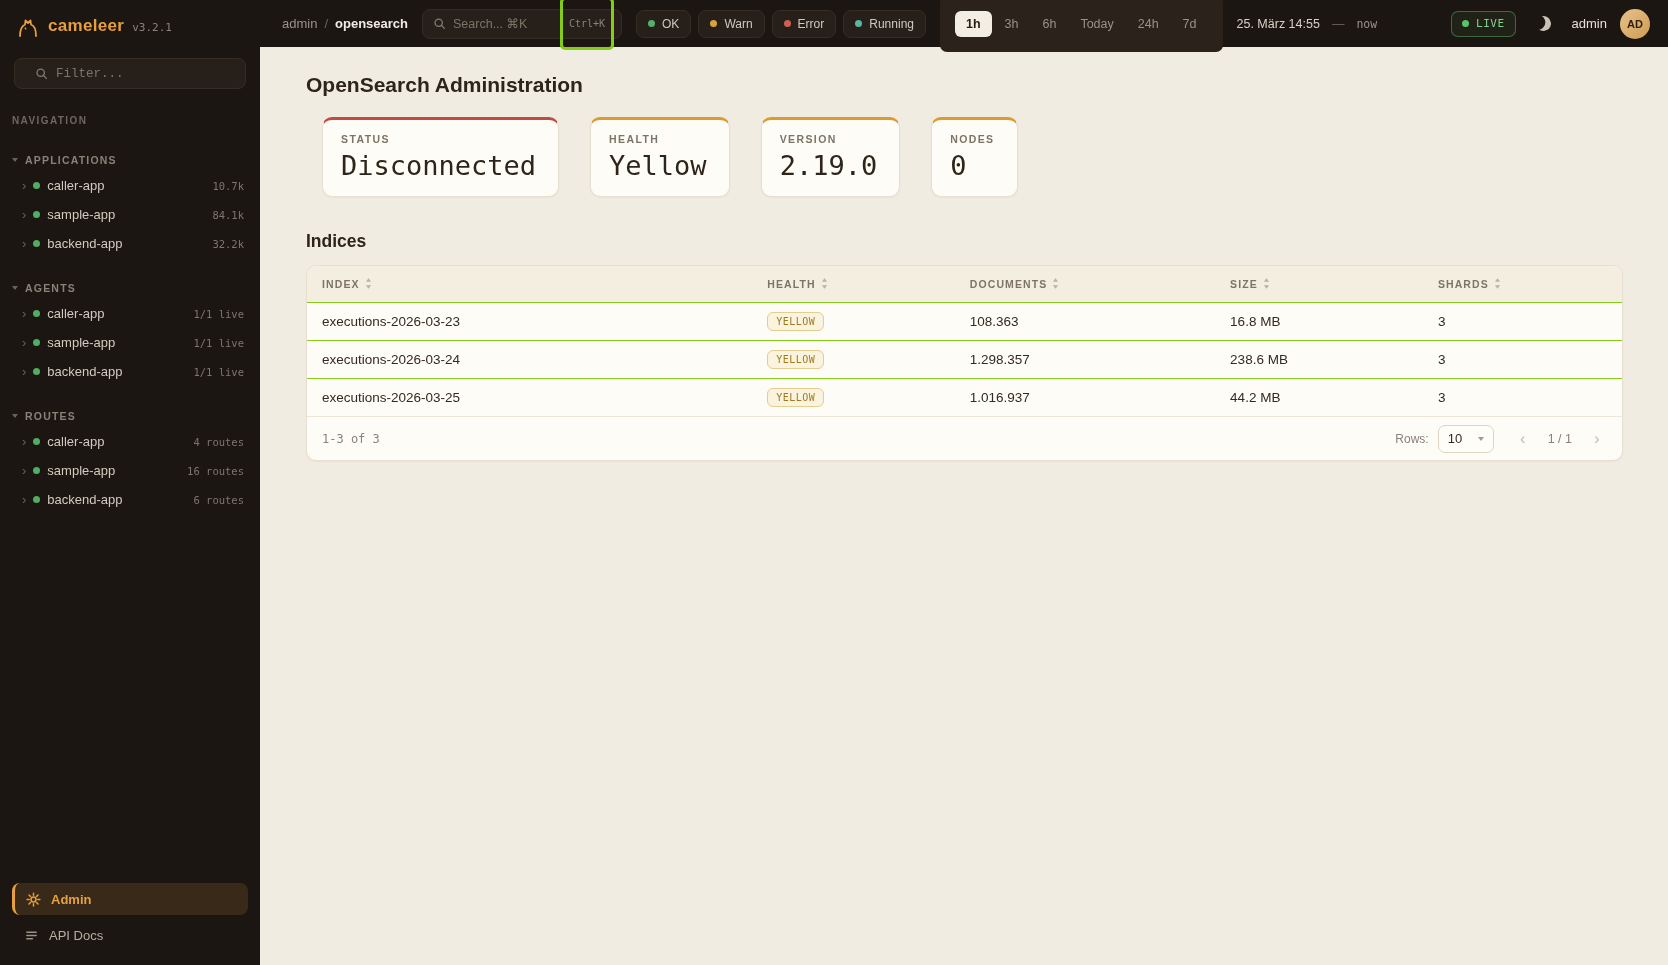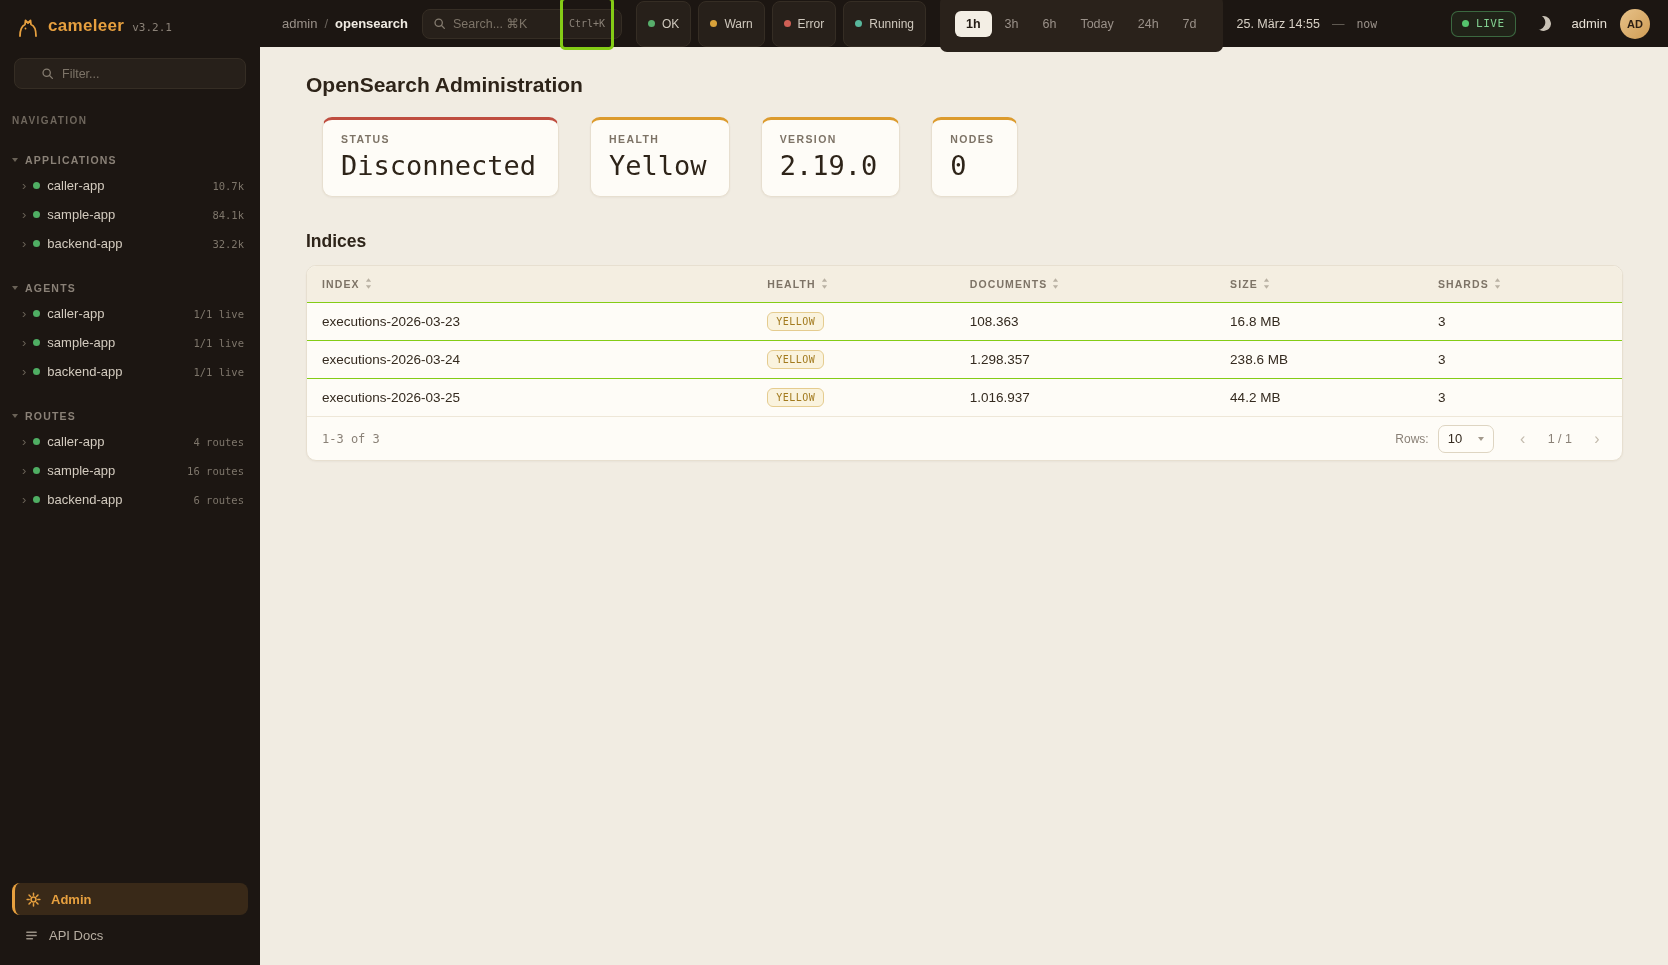--- a/index.html
+++ b/index.html
@@ -19,21 +19,21 @@
     background:#1c1612; display:flex; flex-direction:column;
   }
   .logo-row { display:flex; align-items:baseline; gap:8px; padding:16px 16px 10px 16px; }
   .logo-row svg { align-self:center; }
   .logo-text { color:#e7a03f; font-weight:700; font-size:17px; letter-spacing:.3px; }
   .logo-ver { color:#8a8177; font-size:11px; }
 
   .filter-box {
     margin:8px 14px 0 14px; height:31px; border-radius:8px;
     background:#27201a; border:1px solid #352d24;
-    display:flex; align-items:center; gap:8px; padding:0 26px;
+    display:flex; align-items:center; gap:8px; padding:0 20px;font-family:Liberation Mono, monospace;
   }
   .filter-box input { flex:1; color:#e8e1d6; font-size:12.5px; min-width:0; }
   .filter-box input::placeholder { color:#7d7468; }
 
   .nav-label { margin:26px 16px 4px 12px; font-size:10px; letter-spacing:1.4px; color:#6f675d; font-weight:700; }
 
   .sidenav { flex:1; overflow:hidden; }
   .section-header {
     display:flex; align-items:center; gap:7px;
     margin-top:18px; padding:6px 16px 5px 12px;
@@ -77,21 +77,21 @@
   }
   .search input { flex:1; min-width:0; color:#e8e1d6; font-size:12.5px; }
   .search input::placeholder { color:#7d7468; }
   .kbd {
     font-size:10px; color:#8a8177; border:3px solid #84cc16; border-radius:5px;
     padding:18px 6px; white-space:nowrap;
   }
 
   .filters { display:flex; align-items:center; gap:7px; }
   .pill {
-    height:46px; display:flex; align-items:center; gap:7px; padding:0 11px;
+    height:28px; display:flex; align-items:center; gap:7px; padding:0 11px;
     border-radius:8px; background:#27201a; border:1px solid #352d24;
     color:#cfc8bd; font-size:12px;
   }
   .pill .fdot { width:7px; height:7px; border-radius:50%; }
 
   .ranges { display:flex; align-items:center; background:#2a221b; border-radius:7px; padding:15px; gap:2px; }
   .range-btn { height:26px; padding:0 11px; border-radius:6px; font-size:12.5px; color:#9a9189; }
   .range-btn.active { background:#f3eee4; color:#231b13; font-weight:700; }
 
   .daterange { display:flex; align-items:center; gap:12px; white-space:nowrap; font-size:12.5px; }

